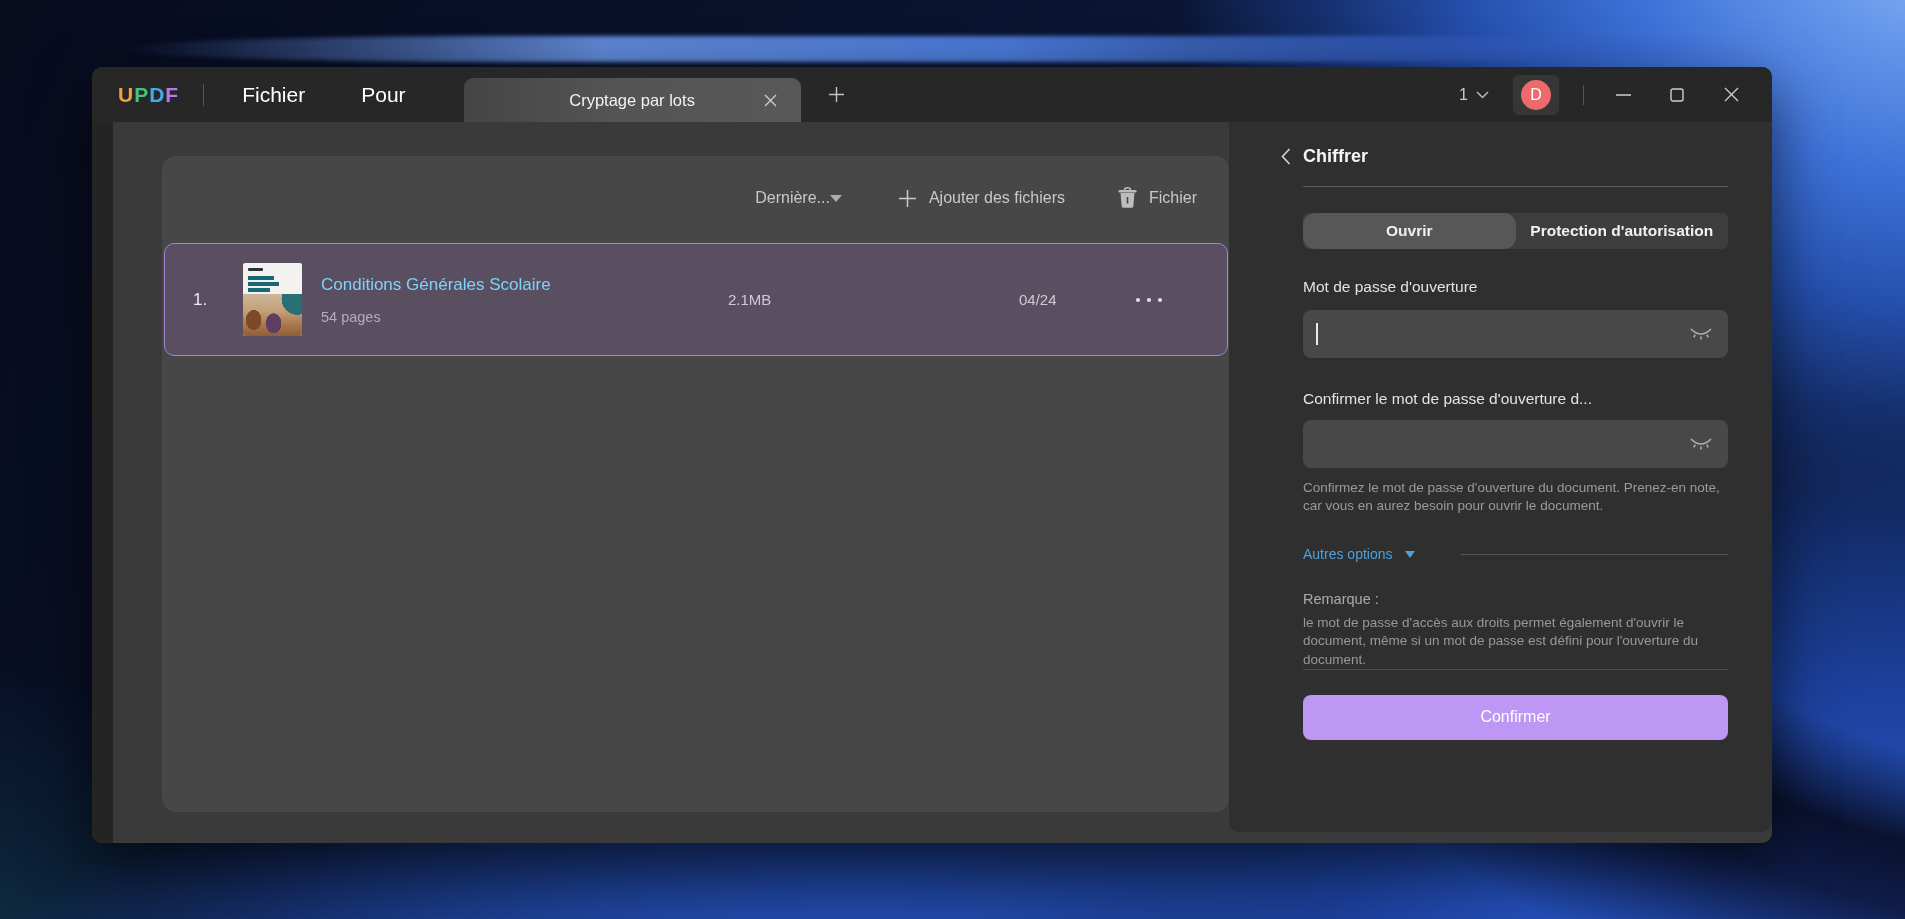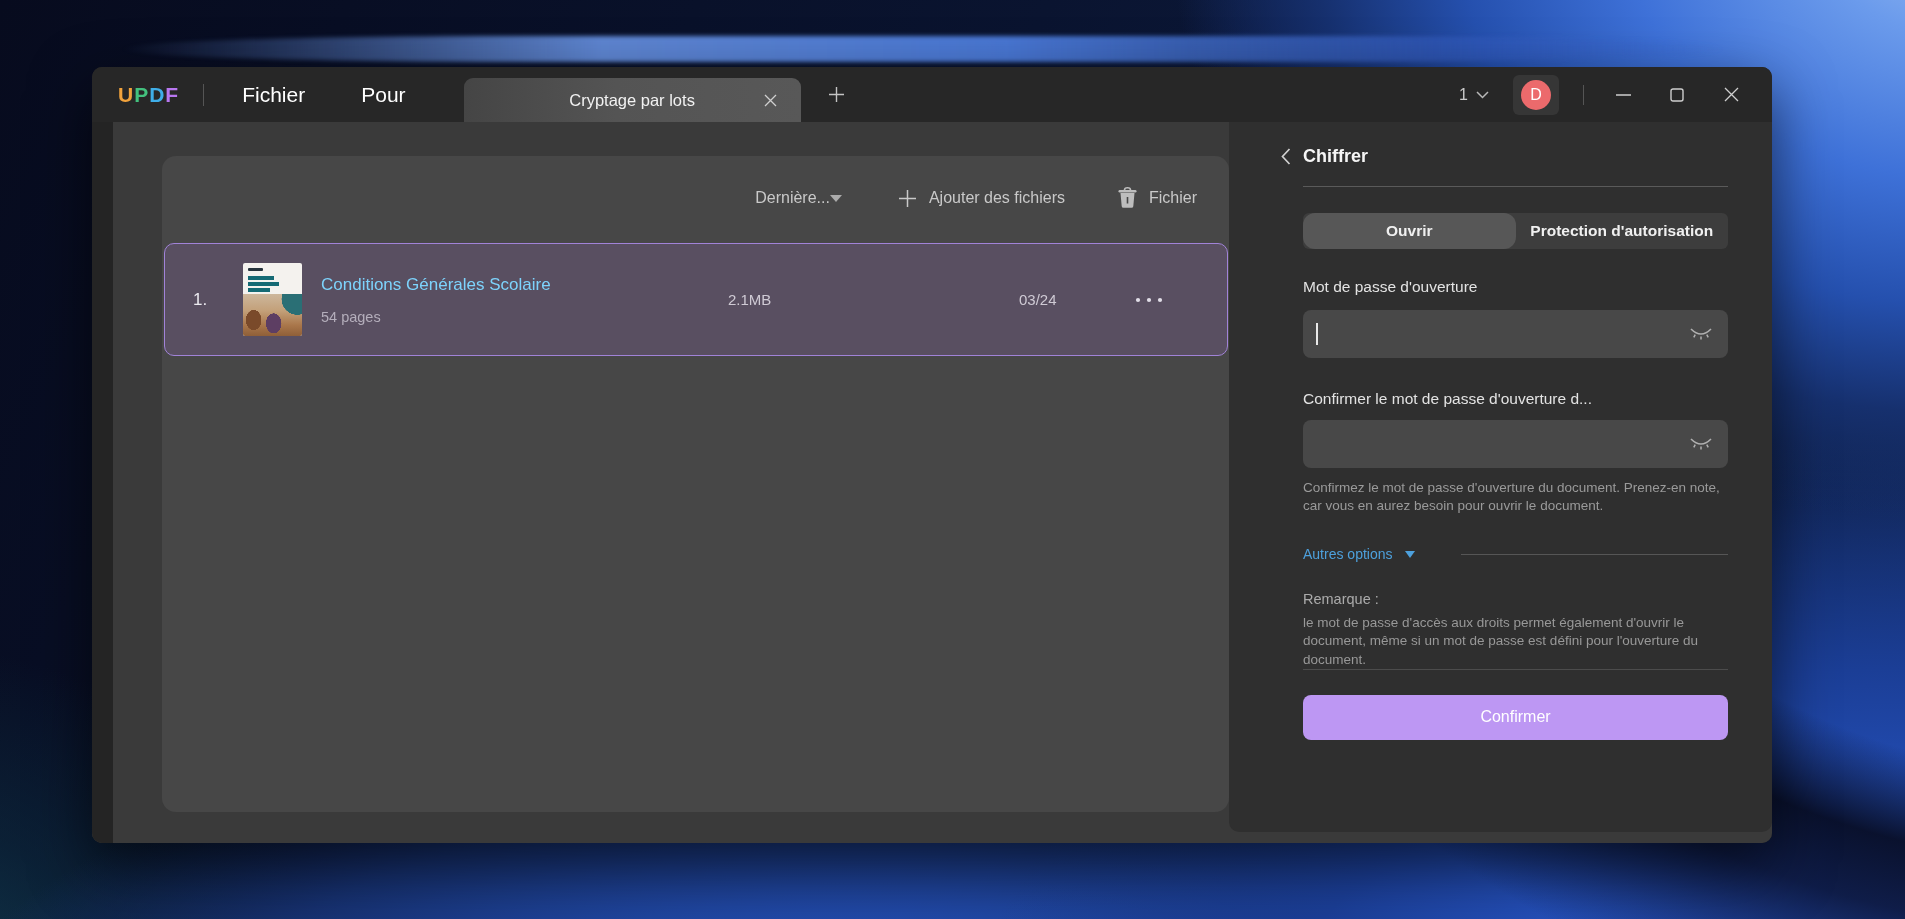--- a/index.html
+++ b/index.html
@@ -224,21 +224,21 @@
               <div class="thumb-line2"></div>
               <div class="thumb-line3"></div>
               <div class="thumb-line4"></div>
               <div class="thumb-photo"></div>
             </div>
             <div class="row-text">
               <div class="row-title">Conditions Générales Scolaire</div>
               <div class="row-pages">54 pages</div>
             </div>
             <div class="row-size">2.1MB</div>
-            <div class="row-date">03/24</div>
+            <div class="row-date">04/24</div>
             <div class="row-more">
               <svg width="28" height="6" viewBox="0 0 28 6">
                 <circle cx="3" cy="3" r="2.1" fill="#e2dee8"></circle>
                   <circle cx="14" cy="3" r="2.1" fill="#e2dee8"></circle>
                   <circle cx="25" cy="3" r="2.1" fill="#e2dee8"></circle>
               </svg>
             </div>
           </div>
 
         </div>

